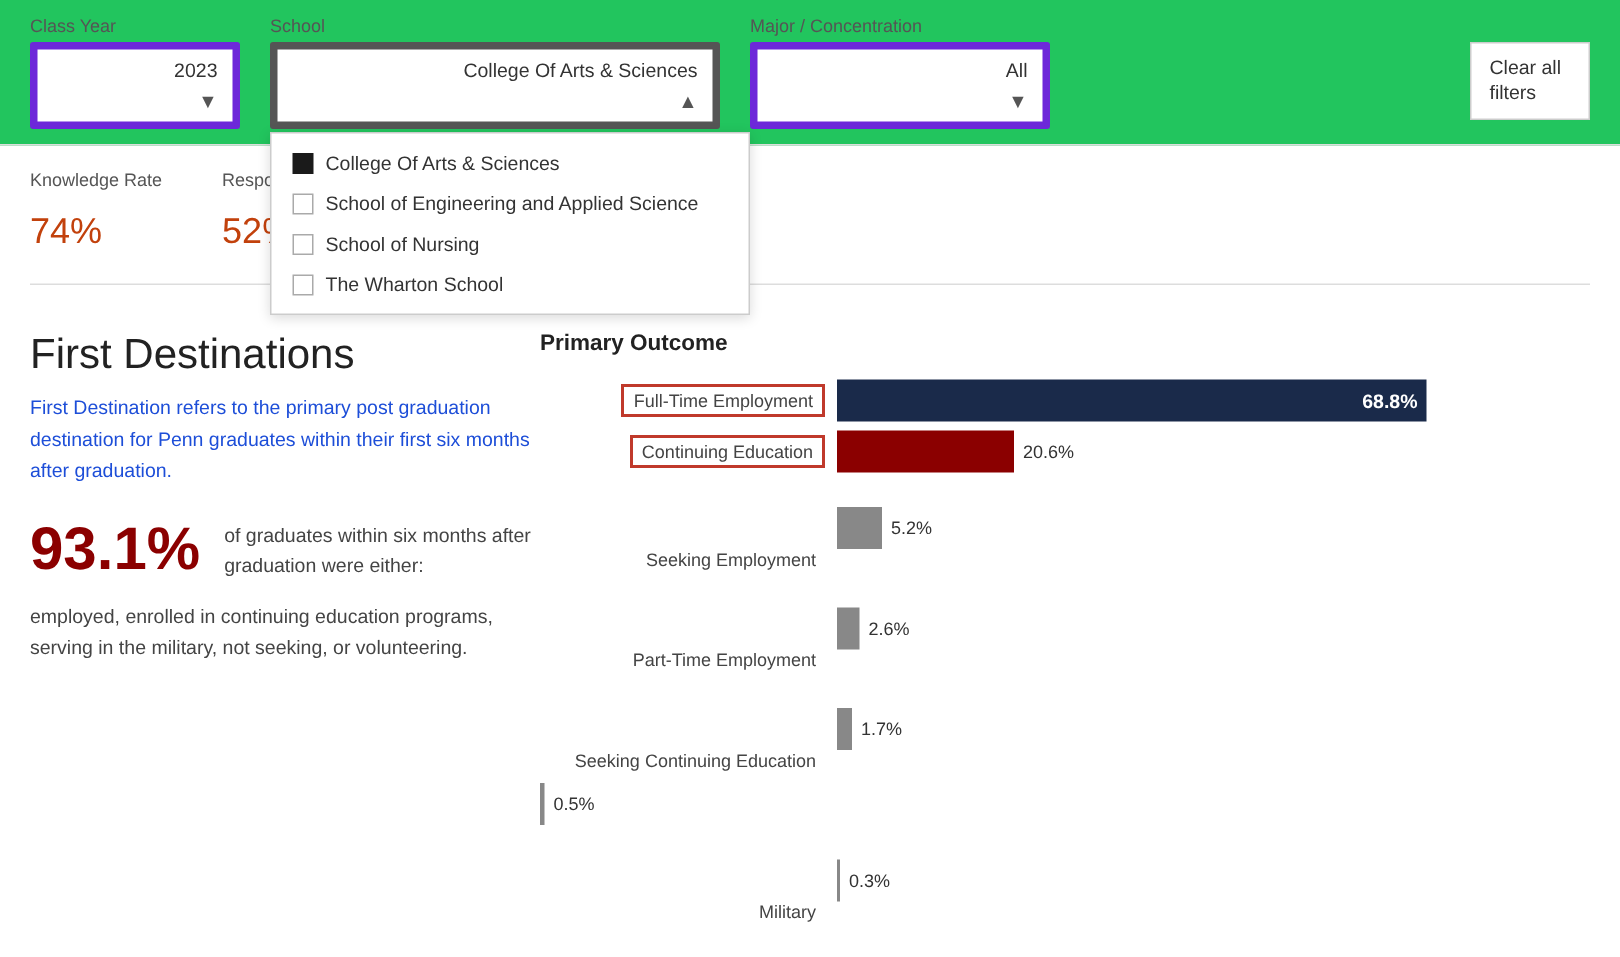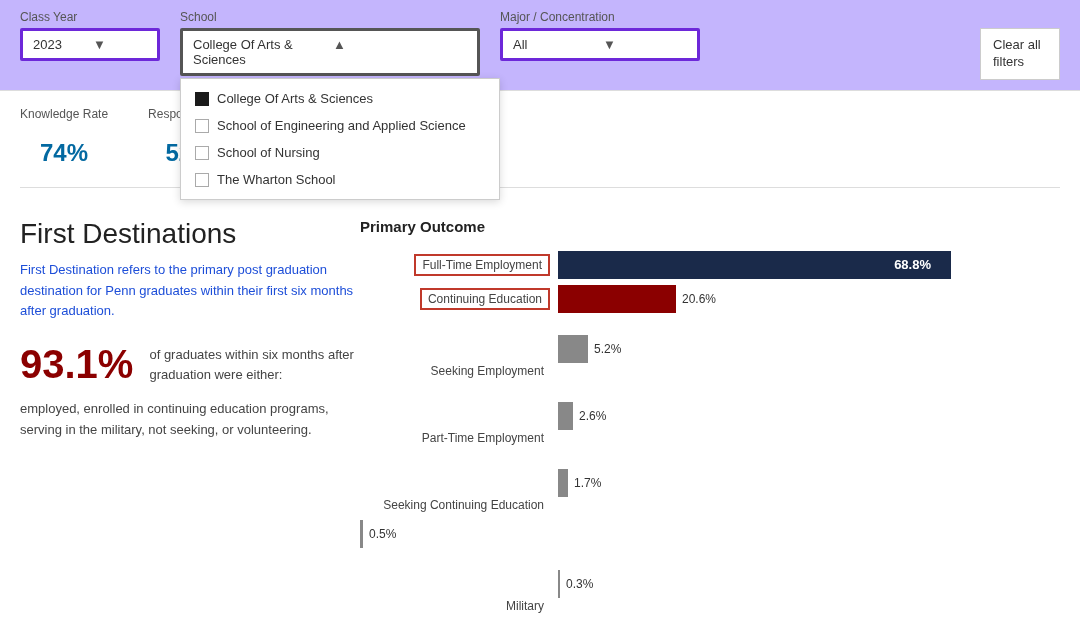--- a/index.html
+++ b/index.html
@@ -6,43 +6,44 @@
     body { font-family: 'Segoe UI', Arial, sans-serif; background: #fff; color: #333; font-size: 14px; width: 1080px; min-height: 638px; overflow: hidden; }
 
     
     .filter-bar {
       display: flex;
       align-items: flex-start;
       padding: 10px 20px;
       border-bottom: 1px solid #ddd;
       gap: 20px;
       position: relative;
-      background: #c4b5fd;
+      background: #22c55e;
       z-index: 100;
     }
     .filter-group {
       display: flex;
       flex-direction: column;
       gap: 4px;
     }
     .filter-label {
       font-size: 12px;
       color: #555;
       font-weight: 500;
     }
     .filter-select {
       display: flex;
-      align-items: flex-start;
-      border: 3px solid #6d28d9;
+      align-items: flex-end;
+      border: 5px solid #6d28d9;
       border-radius: 2px;
       padding: 6px 10px;
       cursor: pointer;
       background: #fff;
       min-width: 140px;
       gap: 6px;
+      flex-direction: column;
     }
     .filter-select.open {
       border-color: #555;
     }
     .filter-select span { flex: 1; font-size: 13px; }
     .chevron { font-size: 11px; color: #555; }
 
     .clear-btn {
       border: 1px solid #ccc;
       background: #fff;
@@ -94,23 +95,23 @@
       background: #fff;
       flex-shrink: 0;
     }
 
     
     .stats-area {
       display: flex;
       padding: 16px 20px 10px 20px;
       gap: 40px;
     }
-    .stat-block { display: flex; flex-direction: column; gap: 2px; text-align: center; }
+    .stat-block { display: flex; flex-direction: column; gap: 14px; }
     .stat-label { font-size: 12px; color: #555; }
-    .stat-value { font-size: 24px; font-weight: 700; color: #0369a1; margin-top: 16px; }
+    .stat-value { font-size: 24px; font-weight: 400; color: #c2410c; }
 
     .divider { border: none; border-top: 1px solid #ddd; margin: 10px 20px; }
 
     
     .main-content {
       display: flex;
       padding: 20px 20px 20px 20px;
     }
 
     
@@ -298,21 +299,21 @@
   </div>
 
   <div class="right-panel">
     <div class="chart-title">Primary Outcome</div>
     <div class="chart-area" id="chart-area">
     <div class="bar-row">
           <div class="bar-label-wrapper">
             <span class="highlighted-label">Full-Time Employment</span>
           </div>
           <div class="bar-container">
-            <div class="bar bar-navy" style="width: 393px; display: flex; align-items: center; justify-content: flex-end; padding-right: 20px;">
+            <div class="bar bar-navy" style="width: 393px; display: flex; align-items: center; justify-content: flex-end; padding-right: 6px;">
               <span class="bar-pct" style="color: rgb(255, 255, 255); position: relative; margin-left: 0px; font-size: 13px; font-weight: 600;">68.8%</span>
             </div>
           </div>
         </div>
         <div class="bar-row">
           <div class="bar-label-wrapper">
             <span class="highlighted-label">Continuing Education</span>
           </div>
           <div class="bar-container">
             <div class="bar bar-red" style="width: 118px;"></div>

